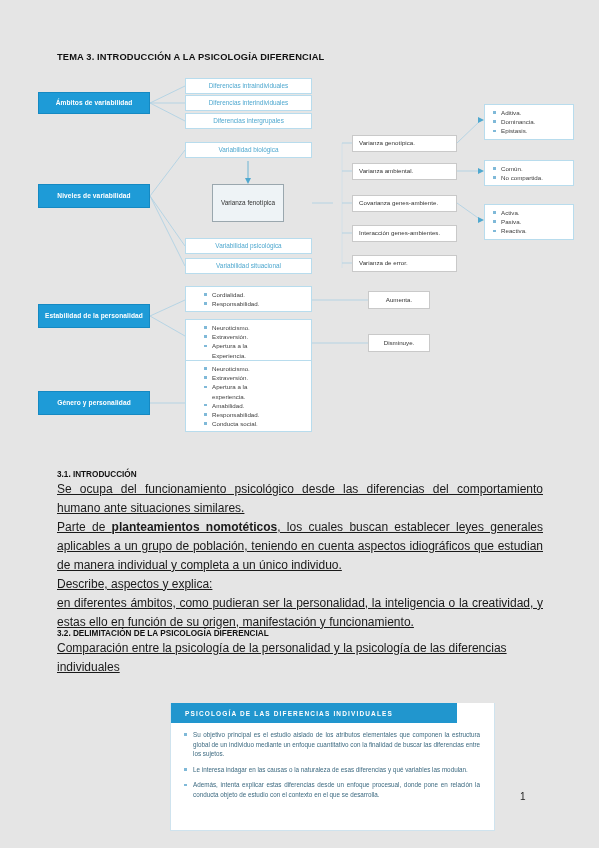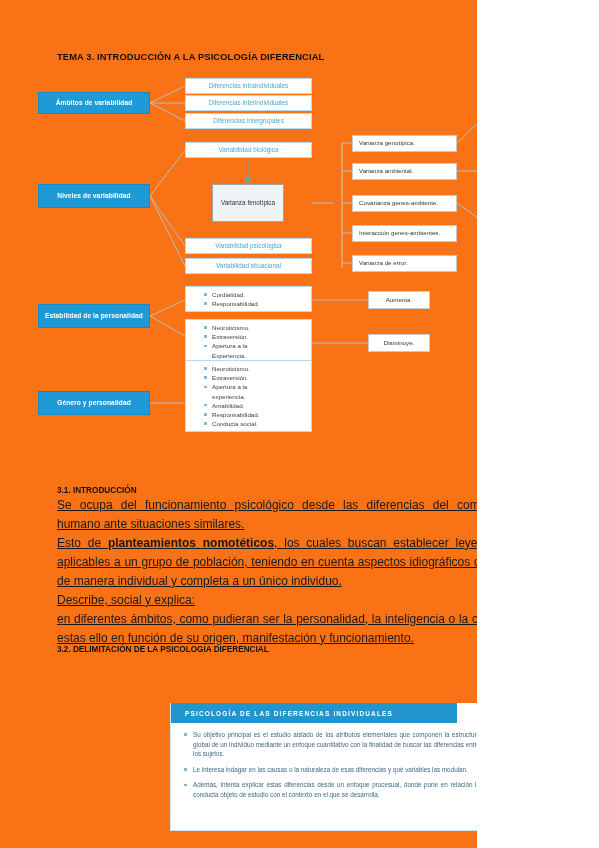--- a/index.html
+++ b/index.html
@@ -6,23 +6,23 @@
     margin: 0;
     padding: 0;
     background: #ffffff;
   }
   body {
     font-family: "Liberation Sans", sans-serif;
     color: #1a1a1a;
   }
   #page {
     position: relative;
-    width: 477px;
+    width: 599px;
     height: 848px;
-    background: #f97316;
+    background: #e5e5e5;
     overflow: hidden;
   }
 
   
   .doc-title {
     position: absolute;
     left: 57px;
     top: 52px;
     font-size: 9.3px;
     font-weight: bold;
@@ -137,21 +137,21 @@
   
   .body-block {
     position: absolute;
     left: 57px;
     width: 486px;
   }
   .sec-head {
     font-size: 8.2px;
     font-weight: bold;
     color: #111111;
-    margin: 16px 0 1px 0;
+    margin: 0 0 1px 0;
   }
   p.para {
     margin: 0;
     font-size: 12px;
     line-height: 1.58;
     color: #1a1a1a;
     text-align: justify;
     text-decoration: underline;
   }
   p.para.nojust { text-align: left; }
@@ -366,27 +366,28 @@
         <li>Responsabilidad.</li>
         <li>Conducta social.</li>
       </ul>
     </div>
 
   </div>
 
   <div class="body-block" style="top:470px;">
     <div class="sec-head">3.1. INTRODUCCIÓN</div>
     <p class="para">Se ocupa del funcionamiento psicológico desde las diferencias del comportamiento humano ante situaciones similares.</p>
-    <p class="para"><span>Esto de </span><span class="bold-inline">planteamientos nomotéticos</span><span>, los cuales buscan establecer leyes generales aplicables a un grupo de población, teniendo en cuenta aspectos idiográficos que estudian de manera individual y completa a un único individuo.</span></p>
-    <p class="para nojust">Describe, social y explica:</p>
+    <p class="para"><span>Parte de </span><span class="bold-inline">planteamientos nomotéticos</span><span>, los cuales buscan establecer leyes generales aplicables a un grupo de población, teniendo en cuenta aspectos idiográficos que estudian de manera individual y completa a un único individuo.</span></p>
+    <p class="para nojust">Describe, aspectos y explica:</p>
     <p class="para">en diferentes ámbitos, como pudieran ser la personalidad, la inteligencia o la creatividad, y estas ello en función de su origen, manifestación y funcionamiento.</p>
   </div>
 
   <div class="body-block" style="top:629px;">
     <div class="sec-head">3.2. DELIMITACIÓN DE LA PSICOLOGÍA DIFERENCIAL</div>
+    <p class="para nojust">Comparación entre la psicología de la personalidad y la psicología de las diferencias individuales</p>
   </div>
 
   <div id="callout">
     <div id="callout-banner">PSICOLOGÍA DE LAS DIFERENCIAS INDIVIDUALES</div>
     <div id="callout-body">
       <ul>
         <li>Su objetivo principal es el estudio aislado de los atributos elementales que componen la estructura global de un individuo mediante un enfoque cuantitativo con la finalidad de buscar las diferencias entre los sujetos.</li>
         <li>Le interesa indagar en las causas o la naturaleza de esas diferencias y qué variables las modulan.</li>
         <li>Además, intenta explicar estas diferencias desde un enfoque procesual, donde pone en relación la conducta objeto de estudio con el contexto en el que se desarrolla.</li>
       </ul>

